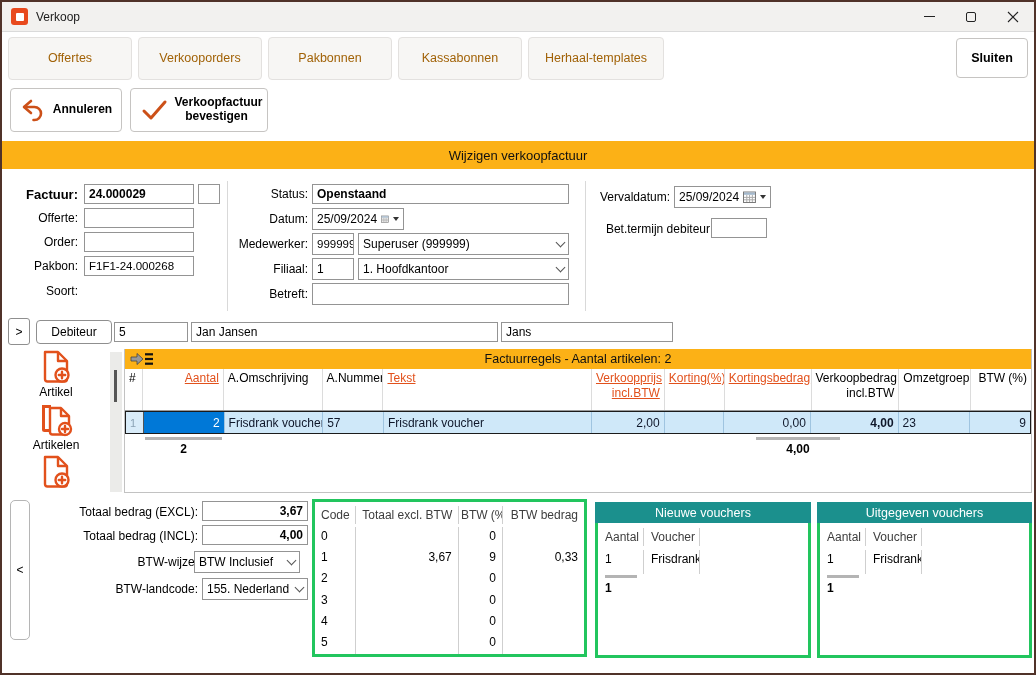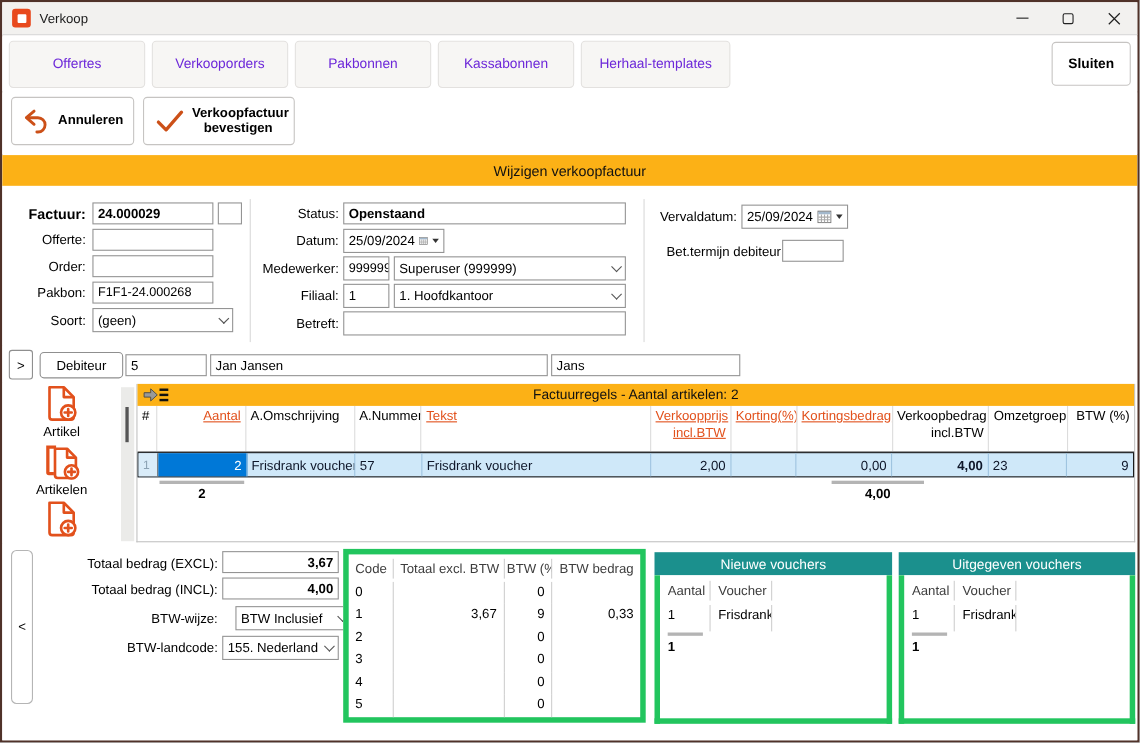--- a/index.html
+++ b/index.html
@@ -18,21 +18,21 @@
   .wtitle { font-size:12px; color:#1b1b1b; }
   .winbtns { margin-left:auto; display:flex; height:100%; }
   .winbtn { width:42px; height:100%; display:flex; align-items:center; justify-content:center; cursor:default; }
   .minline { width:11px; height:1px; background:#222; }
   .maxbox { width:10px; height:10px; border:1px solid #222; border-radius:2px; }
   
   .tabbar { position:absolute; left:0; top:31px; width:100%; height:50px;
     background:#fff; display:flex; align-items:center; padding:0 6px; gap:6px; }
   .tab { width:124px; height:43px; background:#f7f6f4; border:1px solid #e3e1df;
     border-radius:4px; display:flex; align-items:center; justify-content:center;
-    font-size:12.5px; color:#6d28d9; }
+    font-size:12.5px; color:#a16207; }
   .tab.wide { width:136px; }
   .tab.active { background:#fff; border-color:transparent; color:#000; font-weight:bold; font-size:13px; }
   .sluiten { margin-left:auto; width:72px; height:40px; background:#fff; border:1px solid #c6c4c2;
     border-radius:4px; font-weight:bold; font-size:12.5px; color:#000;
     display:flex; align-items:center; justify-content:center; }
   
   .actions { position:absolute; left:0; top:82px; width:100%; height:56px; background:#fff; }
   .abtn { position:absolute; background:#fff; border:1px solid #c6c4c2; border-radius:4px;
     display:flex; align-items:center; justify-content:center; gap:7px;
     font-weight:bold; font-size:12px; color:#000; text-align:center; line-height:1.15; }
@@ -82,21 +82,21 @@
   .gc.rownr { background:#d9ecf9; color:#8ba2b4; border-right:1px solid #555; font-size:11px; }
   .gc.sel { background:#0078d7; color:#fff; }
   .totrow { display:flex; height:20px; }
   .tot { font-size:12px; font-weight:bold; text-align:center; padding-top:3px; }
   .tot .bar { height:3px; background:#b4b4b4; margin:0 2px 2px 2px; }
   
   .bottom { position:absolute; left:0; top:492px; width:100%; height:181px; background:#fff; }
   .collapse { position:absolute; left:8px; top:6px; width:20px; height:140px; background:#fff;
     border:1px solid #b5b5b5; border-radius:5px; display:flex; align-items:center;
     justify-content:center; font-size:12px; color:#000; }
-  .panel { position:absolute; background:#fff; border:5px solid #22c55e; }
+  .panel { position:absolute; background:#fff; border:3px solid #22c55e; }
   .btwtbl { display:flex; flex-direction:column; }
   .btwrow { display:flex; height:22px; }
   .btwrow.hd { height:26px; align-items:flex-end; padding-bottom:3px; color:#3d3d3d; }
   .btwc { font-size:12px; padding:2px 6px; overflow:hidden; white-space:nowrap; }
   .btwc.r { text-align:right; }
   .btwsep { border-right:1px solid #cfcfcf; }
   .vpanel-head { height:21px; background:#1b908d; color:#fff; font-size:12.5px;
     display:flex; align-items:center; justify-content:center; }
   .vrow { display:flex; height:24px; }
   .vrow.hd { height:27px; align-items:flex-end; padding-bottom:4px; color:#3d3d3d; }
@@ -164,24 +164,20 @@
     <div class="lbl b" style="left:0; top:16px; width:76px;">Factuur:</div>
     <div class="field b" style="left:82px; top:15px; width:110px;">24.000029</div>
     <div class="field" style="left:196px; top:15px; width:22px;"></div>
     <div class="lbl" style="left:0; top:40px; width:76px;">Offerte:</div>
     <div class="field" style="left:82px; top:39px; width:110px;"></div>
     <div class="lbl" style="left:0; top:64px; width:76px;">Order:</div>
     <div class="field" style="left:82px; top:63px; width:110px;"></div>
     <div class="lbl" style="left:0; top:88px; width:76px;">Pakbon:</div>
     <div class="field" style="left:82px; top:87px; width:110px; font-size:11.5px;">F1F1-24.000268</div>
     <div class="lbl" style="left:0; top:113px; width:76px;text-align:right;">Soort:</div>
-    <div class="field drop" style="left:82px; top:111px; width:128px; height:22px;">
-      <span>(geen)</span>
-      <span class="chev"></span>
-    </div>
 
     <div class="vdiv" style="left:225px; top:12px; height:130px;"></div>
 
     <div class="lbl" style="left:230px; top:16px; width:76px;">Status:</div>
     <div class="field b" style="left:310px; top:15px; width:257px;">Openstaand</div>
     <div class="lbl" style="left:230px; top:41px; width:76px;">Datum:</div>
     <div class="field datefield" style="left:310px; top:39px; width:92px; height:22px;">
       <span>25/09/2024</span>
       <svg width="13" height="12" viewBox="0 0 13 12">
           <rect x="0.5" y="1" width="12" height="10.5" fill="#fff" stroke="#777"></rect>
@@ -322,21 +318,21 @@
   </div>
 
   <div class="bottom">
     <div class="collapse">&lt;</div>
 
     <div class="lbl" style="left:38px; top:9px; width:158px;">Totaal bedrag (EXCL):</div>
     <div class="field b r" style="left:200px; top:7px; width:106px;">3,67</div>
     <div class="lbl" style="left:38px; top:33px; width:158px;">Totaal bedrag (INCL):</div>
     <div class="field b r" style="left:200px; top:31px; width:106px;">4,00</div>
     <div class="lbl" style="left:38px; top:59px; width:158px;">BTW-wijze:</div>
-    <div class="field drop" style="left:212px; top:57px; width:106px; height:22px;">
+    <div class="field drop" style="left:192px; top:57px; width:106px; height:22px;">
       <span>BTW Inclusief</span>
       <span class="chev"></span>
     </div>
     <div class="lbl" style="left:38px; top:86px; width:158px;">BTW-landcode:</div>
     <div class="field drop" style="left:200px; top:84px; width:106px; height:22px;">
       <span>155. Nederland</span>
       <span class="chev"></span>
     </div>
 
     <div class="panel btwtbl" style="left:310px; top:5px; width:275px; height:158px;">

